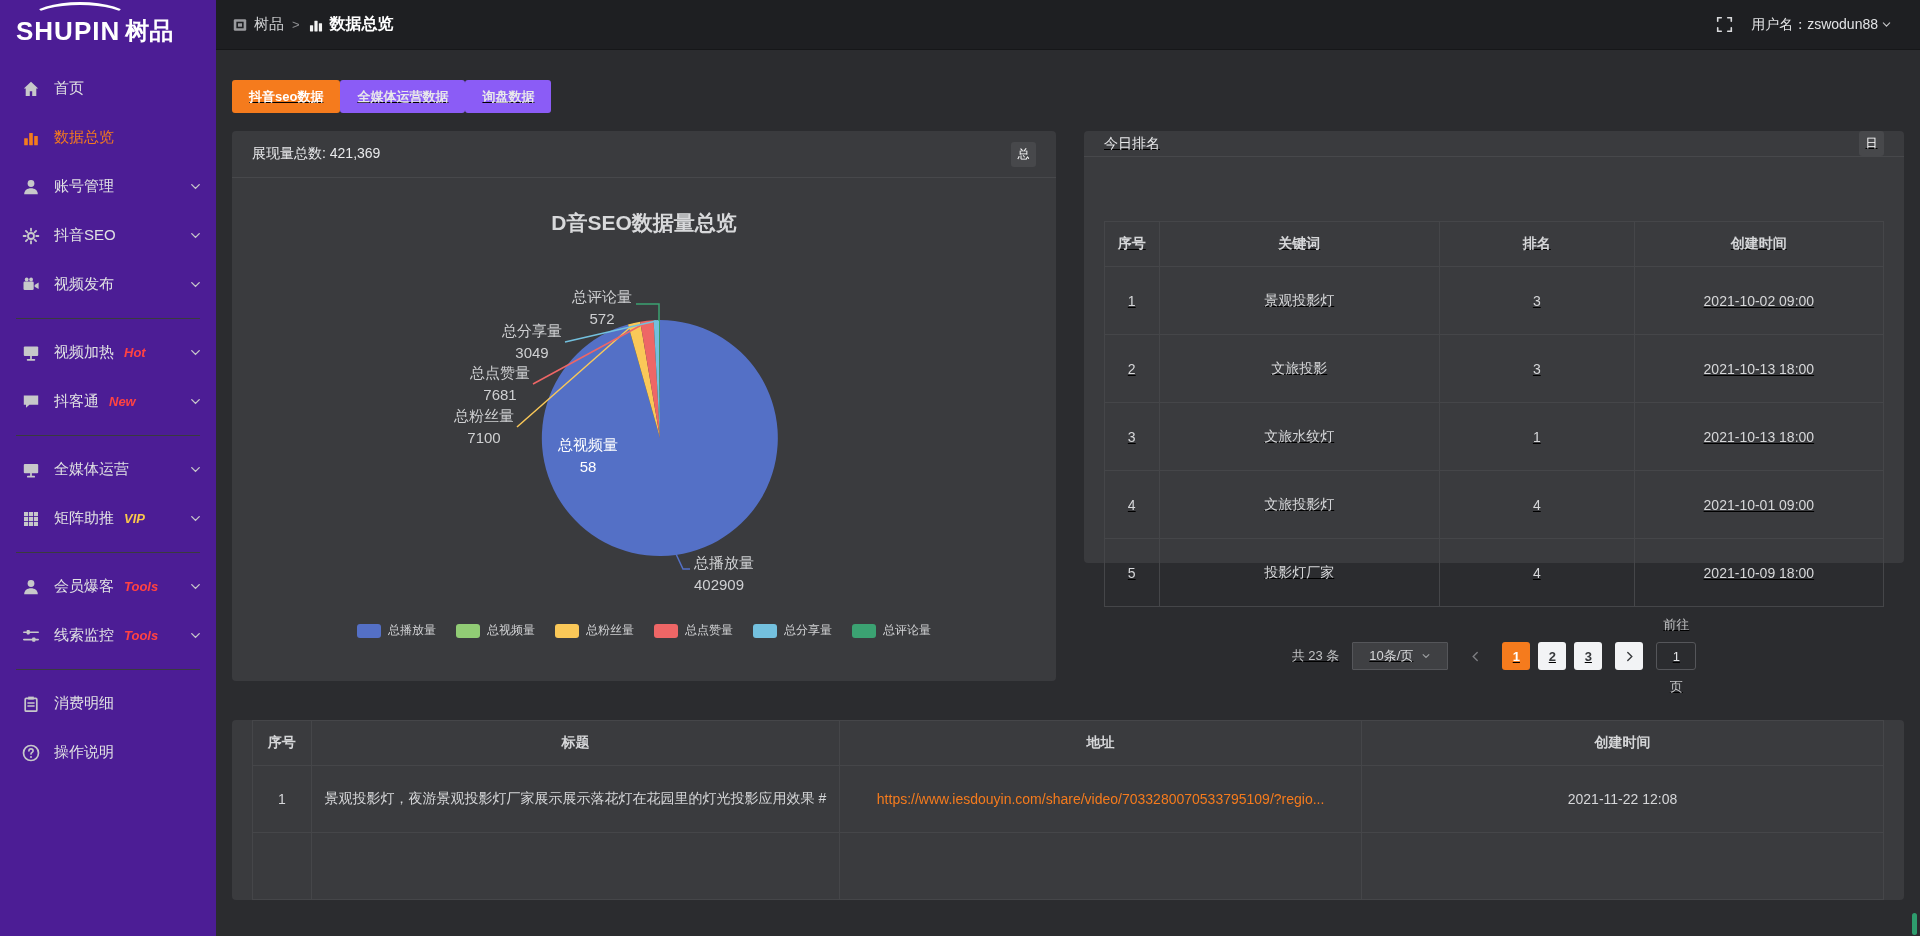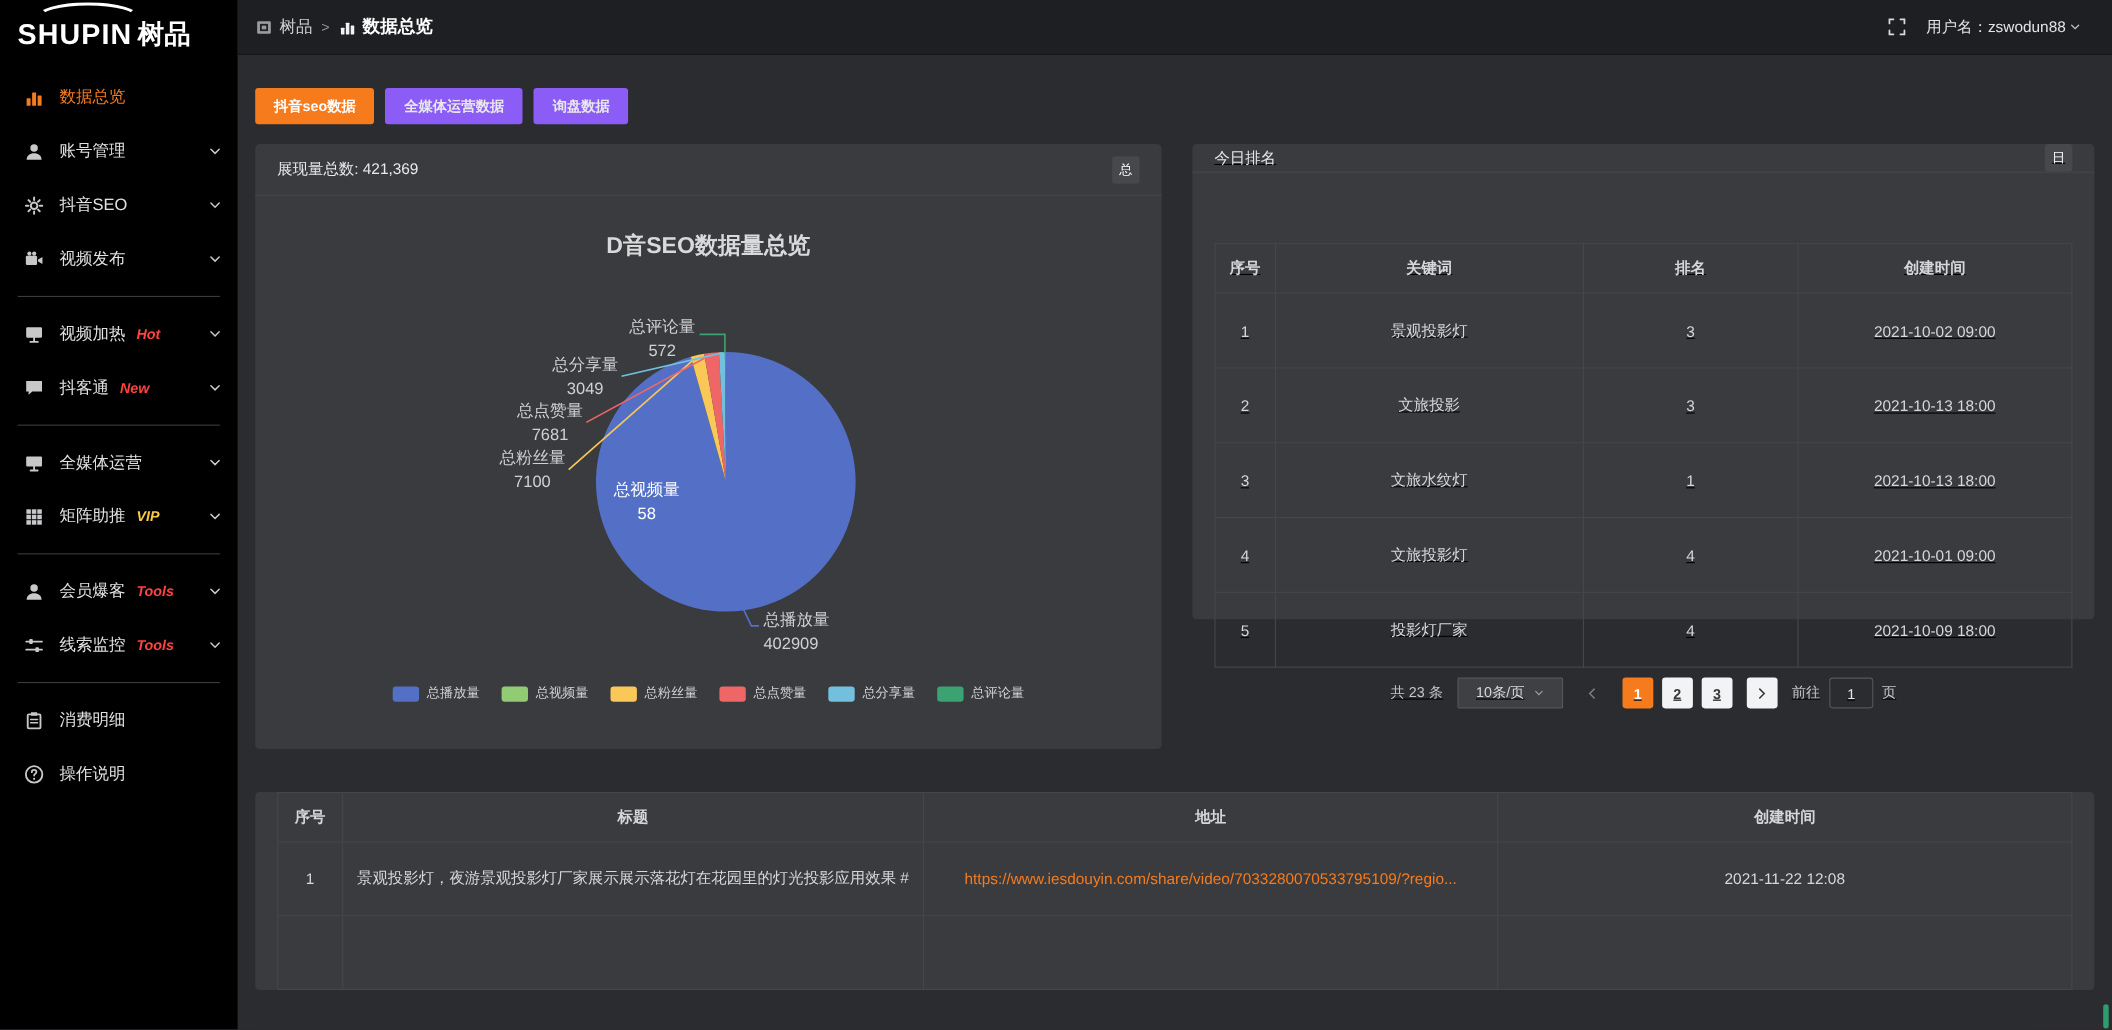--- a/index.html
+++ b/index.html
@@ -1,21 +1,21 @@
 <!DOCTYPE html>
 <html><head>
 <meta charset="utf-8">
 <style>
   * { margin:0; padding:0; box-sizing:border-box; }
   html,body { width:1920px; height:936px; overflow:hidden; background:#2b2c2f;
     font-family:"Liberation Sans","DejaVu Sans",sans-serif; }
   .app { display:flex; width:100%; height:100%; position:relative; }
 
   
-  .sidebar { width:216px; flex-shrink:0; background:#000000; color:#e3e4e6; }
+  .sidebar { width:216px; flex-shrink:0; background:#4c1d95; color:#e3e4e6; }
   .logo { position:relative; height:62px; display:flex; align-items:center; padding-left:16px; cursor:pointer; }
   .logo-en { color:#fff; font-weight:800; font-size:26px; letter-spacing:1px; }
   .logo-cn { color:#fff; font-weight:800; font-size:24px; margin-left:5px; }
   .logo-arc { position:absolute; left:32px; top:2px; width:96px; height:30px;
     border:3px solid transparent; border-top-color:#fff; border-radius:50%; }
   .menu { padding-top:2px; }
   .menu-item { height:49px; display:flex; align-items:center; padding:0 14px 0 22px;
     font-size:15px; cursor:pointer; color:#e0e1e3; }
   .menu-item .ic { color:#c7c8ca; }
   .menu-item.active { color:#f57b1d; }
@@ -39,21 +39,21 @@
   .ic-crumb1 { color:#9a9b9e; width:16px; height:16px; }
   .ic-crumb2 { color:#f2f2f2; width:16px; height:16px; }
   .top-right { margin-left:auto; display:flex; align-items:center; gap:18px; }
   .fs-btn { width:17px; height:17px; color:#d9dadc; cursor:pointer; }
   .username { display:flex; align-items:center; gap:3px; color:#e2e3e5; font-size:14px; cursor:pointer; }
   .username .ic { width:11px; height:11px; color:#c0c1c3; }
 
   .content { flex:1; padding:0 16px; overflow:hidden; }
 
   
-  .tabs { margin-top:30px; display:flex; gap:10px; }
+  .tabs { margin-top:30px; display:flex; gap:0;text-decoration:underline; }
   .tab { height:33px; padding:0 17px; display:flex; align-items:center; border-radius:3px;
     font-size:13px; font-weight:700; color:#e8e8ea; background:#8b5cf6; cursor:pointer; }
   .tab.active { background:#f57b1d; color:#fff; }
 
   
   .panels-row { margin-top:18px; display:flex; gap:28px; }
   .panel { background:#3a3b3e; border-radius:4px; }
   .panel-header { height:47px; display:flex; align-items:center; padding:0 20px;
     border-bottom:1px solid #47484b; font-size:14px; color:#e8e9eb; }
   .panel-badge { margin-left:auto; width:25px; height:25px; background:#47484b; color:#fff;
@@ -81,21 +81,21 @@
     display:flex; align-items:center; justify-content:center; gap:8px; padding:0 8px;
     color:#d6d7d9; cursor:pointer; }
   .pg-size .ic { width:10px; height:10px; color:#9fa0a3; }
   .pg-prev { width:28px; height:28px; display:flex; align-items:center; justify-content:center;
     color:#7c7d81; cursor:default; }
   .pg-prev .ic, .pg-next .ic { width:13px; height:13px; }
   .pg-pages { display:flex; gap:8px; }
   .pg-num, .pg-next { min-width:28px; height:28px; border-radius:3px; background:#f2f3f5; color:#36383b;
     font-weight:700; display:flex; align-items:center; justify-content:center; cursor:pointer; font-size:13px; }
   .pg-num.active { background:#f57b1d; color:#fff; }
-  .pg-goto { display:flex; align-items:center; gap:8px; }
+  .pg-goto { display:flex; align-items:center; gap:8px;flex-direction:column; }
   .goto-input { width:40px; height:28px; background:transparent; border:1px solid #55565a;
     border-radius:3px; color:#e4e5e7; text-align:center; font-size:13px;
     font-family:"Liberation Sans","DejaVu Sans",sans-serif; }
 
   
   .report-panel { margin-top:39px; }
   .rp-header { height:58px; display:flex; align-items:center; padding:0 20px;
     border-bottom:1px solid #47484b; font-size:14px; color:#e8e9eb; }
   .rp-table { margin:20px 20px 0; width:calc(100% - 40px); }
   .rp-table th { height:45px; }
@@ -110,20 +110,28 @@
 
 <div class="app">
 
   <aside class="sidebar">
     <div class="logo">
       <span class="logo-arc"></span>
       <span class="logo-en">SHUPIN</span>
       <span class="logo-cn">树品</span>
     </div>
     <nav class="menu" id="menu">
+        <div class="menu-item">
+          <span class="ic">
+            <svg viewBox="0 0 18 18" fill="currentColor" xmlns="http://www.w3.org/2000/svg">
+              <path d="M9 1.8 1.8 8.4h1.9V16h4.1v-4.7h2.4V16h4.1V8.4h1.9z"></path>
+            </svg>
+          </span>
+          <span class="mi-label">首页</span>
+        </div>
         <div class="menu-item active">
           <span class="ic">
             <svg viewBox="0 0 18 18" fill="currentColor" xmlns="http://www.w3.org/2000/svg">
               <rect x="2.2" y="9.3" width="3.6" height="6.9" rx=".5"></rect>
               <rect x="7.2" y="4.1" width="3.6" height="12.1" rx=".5"></rect>
               <rect x="12.2" y="6.9" width="3.6" height="9.3" rx=".5"></rect>
             </svg>
           </span>
           <span class="mi-label">数据总览</span>
         </div>

